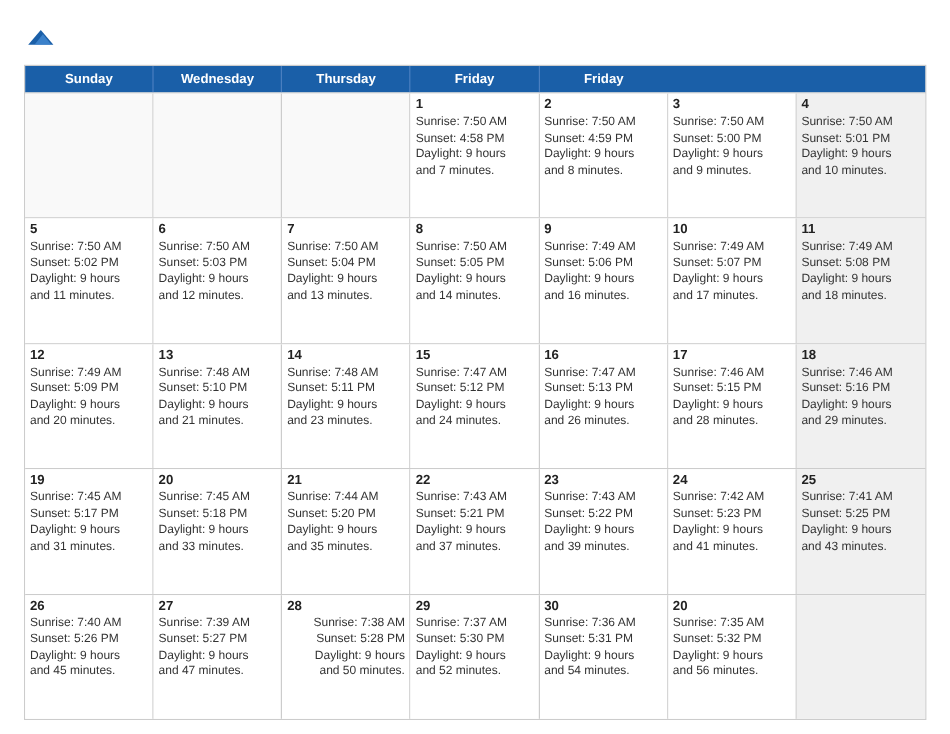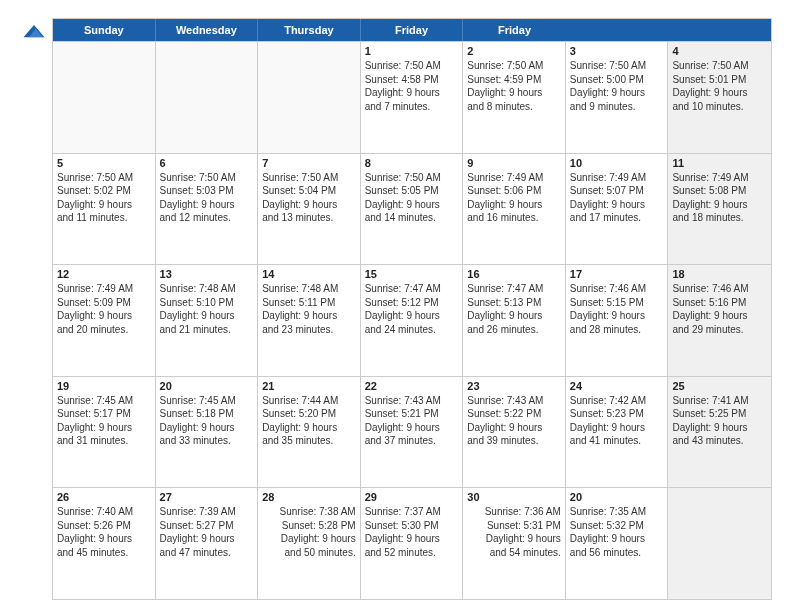--- a/index.html
+++ b/index.html
@@ -8,21 +8,21 @@
       height: 612px;
       font-family: Arial, sans-serif;
       background: #fff;
       overflow: hidden;
     }
     .page {
       width: 792px;
       height: 612px;
       padding: 18px 20px 12px 20px;
       display: flex;
-      flex-direction: row;
+      flex-direction: column;
     }
     .header {
       display: flex;
       justify-content: space-between;
       align-items: flex-start;
       margin-bottom: 8px;
     }
     .logo {
       display: flex;
       align-items: center;
@@ -353,21 +353,21 @@
           </div>
           <div class="cal-cell">
             <div class="day-num">29</div>
             <div class="cell-text" style="white-space: pre-line;">Sunrise: 7:37 AM
 Sunset: 5:30 PM
 Daylight: 9 hours
 and 52 minutes.</div>
           </div>
           <div class="cal-cell">
             <div class="day-num">30</div>
-            <div class="cell-text" style="white-space: pre-line; text-align: right;">Sunrise: 7:36 AM
+            <div class="cell-text" style="white-space: pre-line;">Sunrise: 7:36 AM
 Sunset: 5:31 PM
 Daylight: 9 hours
 and 54 minutes.</div>
           </div>
           <div class="cal-cell">
             <div class="day-num">20</div>
             <div class="cell-text" style="white-space: pre-line;">Sunrise: 7:35 AM
 Sunset: 5:32 PM
 Daylight: 9 hours
 and 56 minutes.</div>

